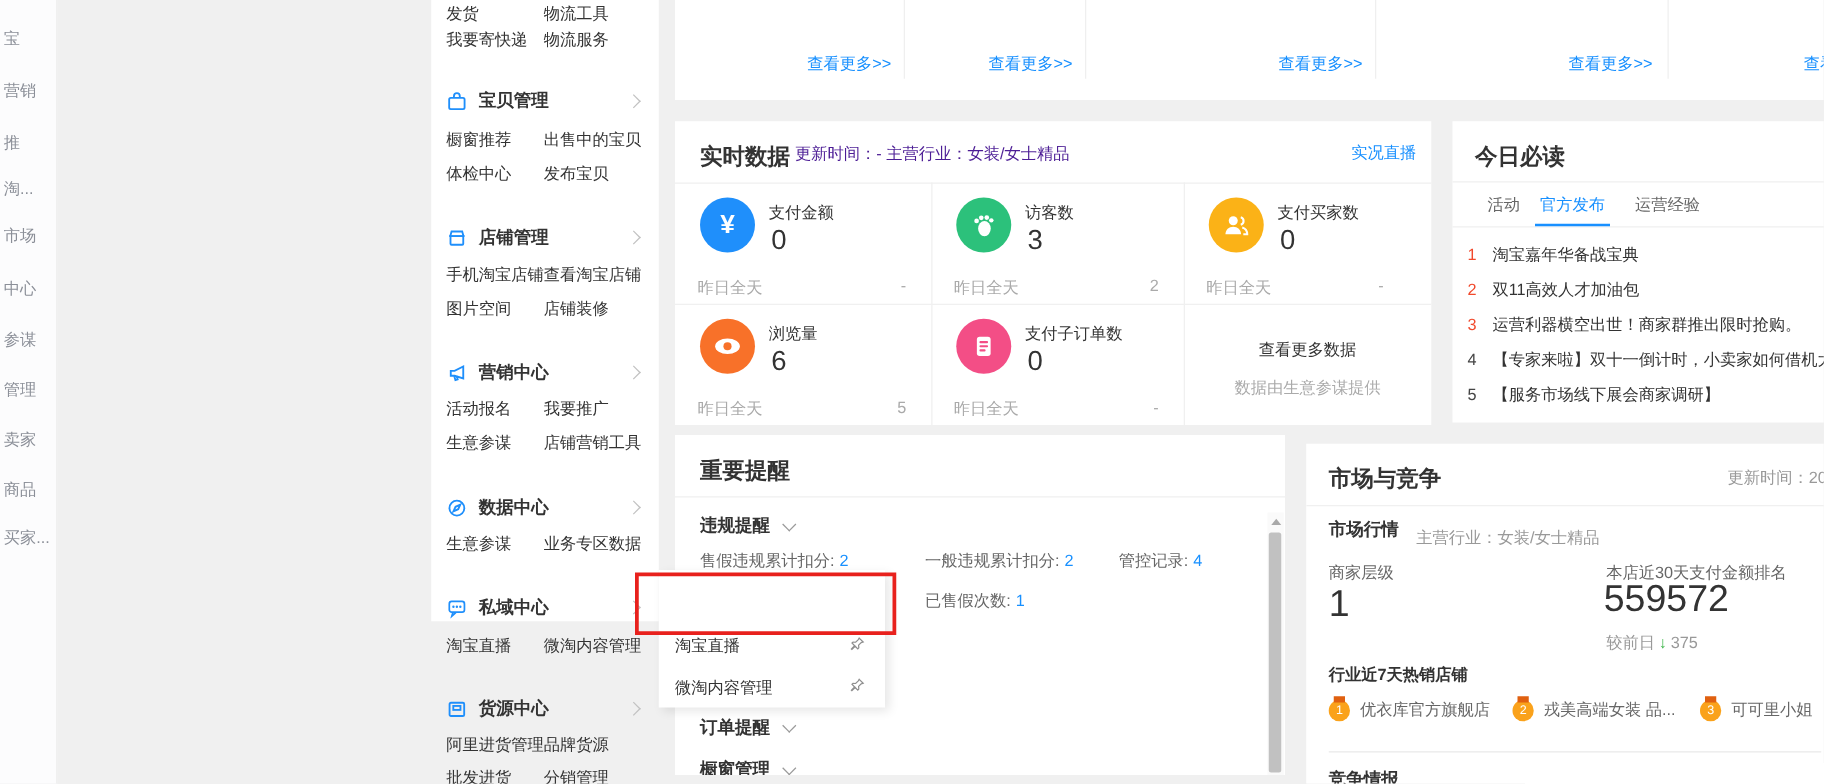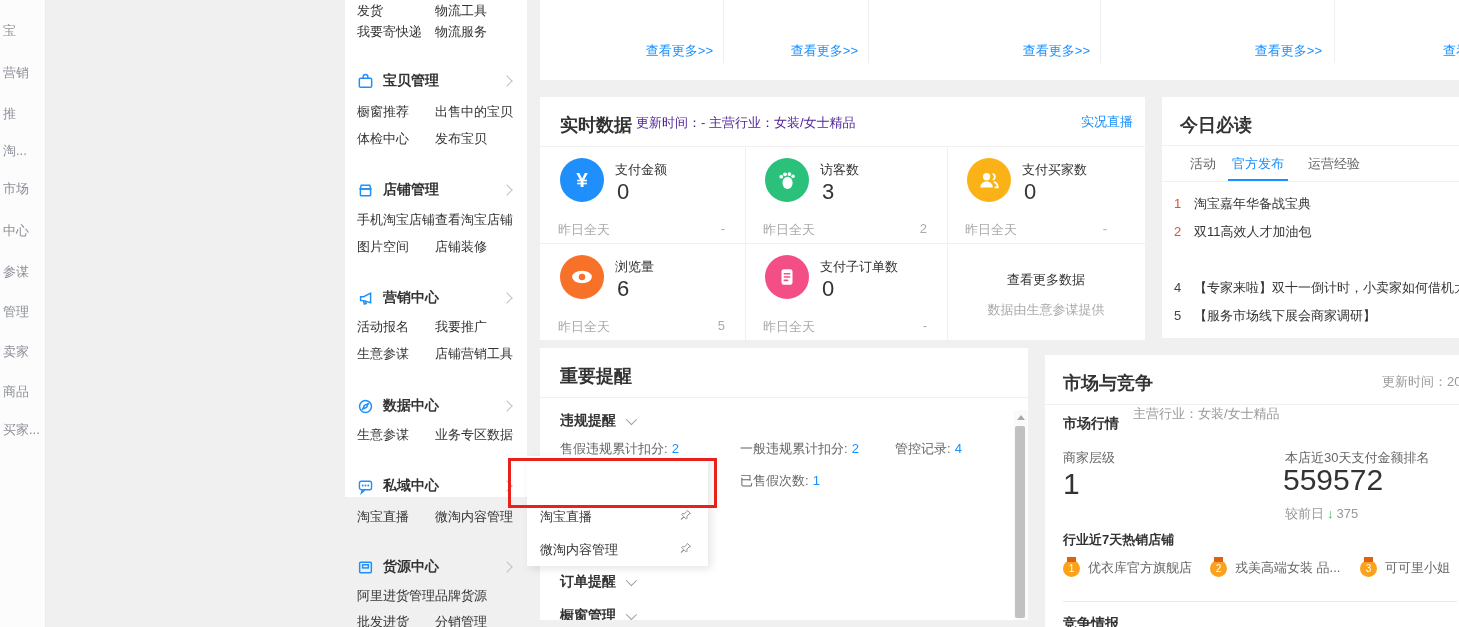--- a/index.html
+++ b/index.html
@@ -67,21 +67,21 @@
   .stat{position:absolute;font-size:13px;color:#666;white-space:nowrap;}
   .stat a{color:#1890ff;text-decoration:none;cursor:pointer;margin-left:4px;}
   .sbar{position:absolute;right:1px;top:62px;bottom:0;width:13px;background:#fafafa;}
   .sbar-arrow{width:0;height:0;border-left:4px solid transparent;border-right:4px solid transparent;border-bottom:5px solid #a9a9a9;margin:5px auto 0;}
   .sbar-thumb{position:absolute;left:1px;top:16px;width:10px;height:192px;background:#c1c1c1;border-radius:2px;cursor:grab;}
 
   
   .market{left:1045px;top:355px;width:430px;height:272px;overflow:hidden;}
   .mk-update{position:absolute;left:337px;top:18px;font-size:13px;color:#999;white-space:nowrap;}
   .mk-sub{position:absolute;font-size:14px;font-weight:bold;color:#333;}
-  .mk-meta{position:absolute;left:88px;top:50px;font-size:13px;color:#999;}
+  .mk-meta{position:absolute;left:88px;top:66px;font-size:13px;color:#999;}
   .mk-label{position:absolute;font-size:13px;color:#666;}
   .mk-big{position:absolute;font-size:30px;color:#333;}
   .mk-delta{position:absolute;left:240px;top:150px;font-size:13px;color:#999;}
   .arrow-down{color:#3cb549;font-weight:bold;margin:0 3px;}
   .shop{position:absolute;display:flex;align-items:center;font-size:13px;color:#666;cursor:pointer;white-space:nowrap;}
   .medal{position:relative;width:17px;height:17px;border-radius:50%;background:#faa21b;color:#fff;font-size:10px;text-align:center;line-height:17px;margin-right:8px;}
   .medal:before{content:"";position:absolute;left:4px;top:-3px;width:9px;height:5px;background:#e06010;}
   .mk-div{position:absolute;left:18px;top:246px;width:394px;height:1px;background:#e9e9e9;}
 </style>
 </head>
@@ -302,20 +302,21 @@
   <div class="panel daily">
     <div class="p-title" style="left:18px;top:16px">今日必读</div>
     <div class="h-div" style="top:48px"></div>
     <span class="tab" style="left:28px">活动</span>
     <span class="tab active" style="left:70px">官方发布</span>
     <span class="tab" style="left:146px">运营经验</span>
     <div class="h-div" style="top:84px"></div>
     <div class="tab-underline"></div>
     <div class="dr-item" style="left:12px;top:98px"><span class="dr-num hot">1</span><span>淘宝嘉年华备战宝典</span></div>
     <div class="dr-item" style="left:12px;top:126px"><span class="dr-num hot">2</span><span>双11高效人才加油包</span></div>
+    <div class="dr-item" style="left:12px;top:154px"><span class="dr-num hot">3</span><span>运营利器横空出世！商家群推出限时抢购。</span></div>
     <div class="dr-item" style="left:12px;top:182px"><span class="dr-num">4</span><span>【专家来啦】双十一倒计时，小卖家如何借机大卖</span></div>
     <div class="dr-item" style="left:12px;top:210px"><span class="dr-num">5</span><span>【服务市场线下展会商家调研】</span></div>
   </div>
 
   <div class="panel reminders">
     <div class="p-title" style="left:20px;top:16px">重要提醒</div>
     <div class="h-div" style="top:49px"></div>
     <div class="sub-h" style="left:20px;top:64px"><span>违规提醒</span><span class="chev-d"></span></div>
     <div class="stat" style="left:20px;top:92px"><span>售假违规累计扣分:</span><a>2</a></div>
     <div class="stat" style="left:200px;top:92px"><span>一般违规累计扣分:</span><a>2</a></div>

